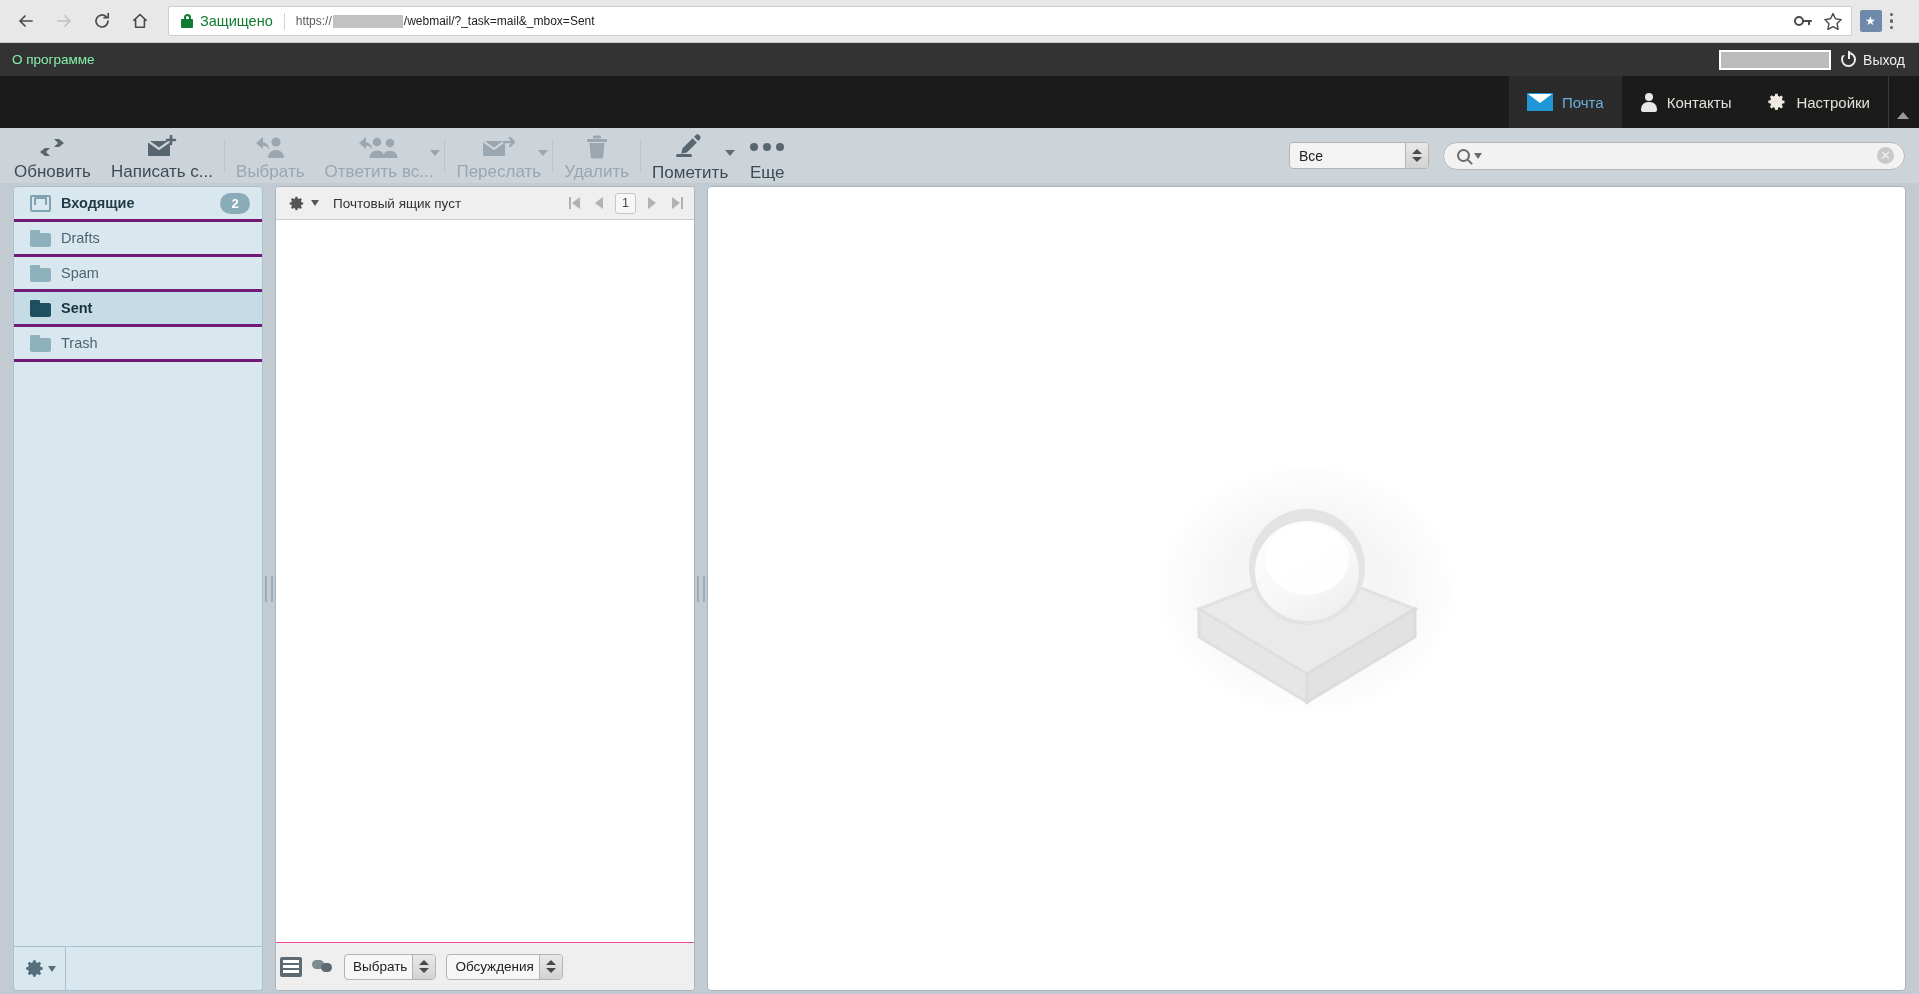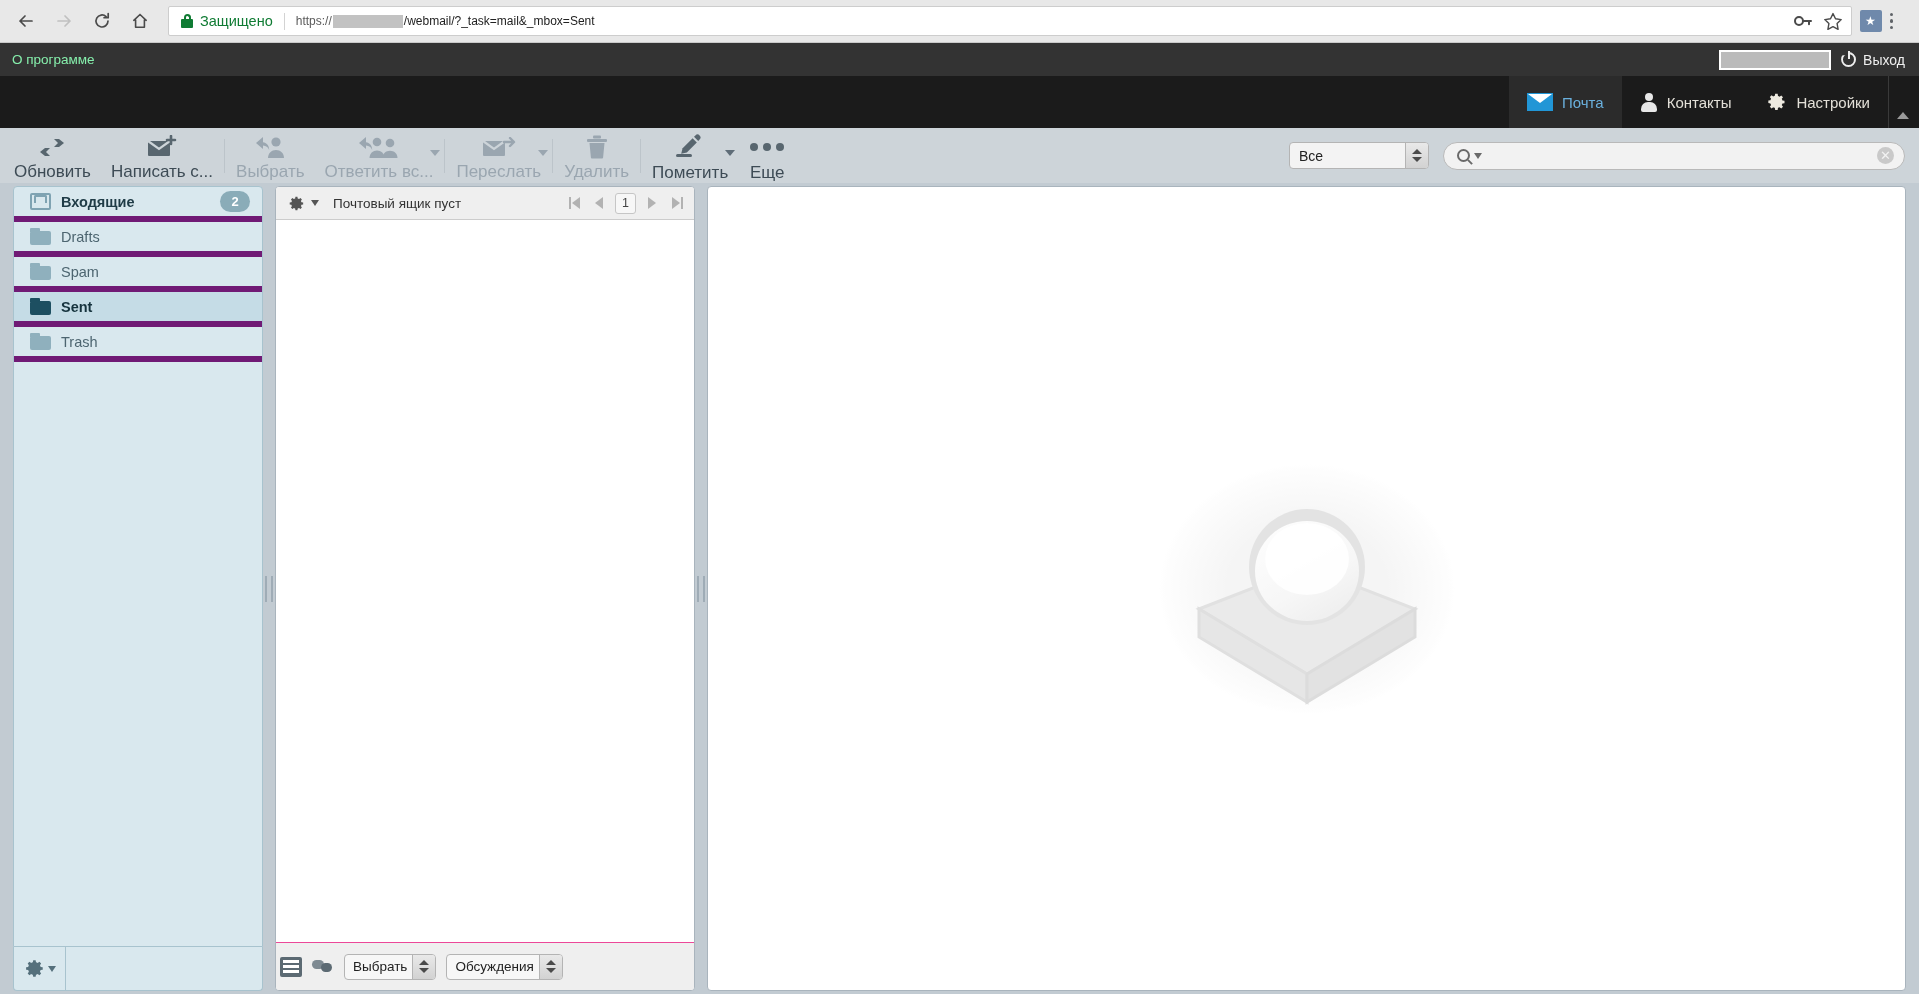--- a/index.html
+++ b/index.html
@@ -166,21 +166,21 @@
 
   .folder-pane {
     width: 250px; margin: 3px 0 3px 13px; display: flex; flex-direction: column;
   }
   .folder-list {
     background: #d9e8ee; border: 1px solid #a8c3ce; border-radius: 4px 4px 0 0;
     flex: 1 1 auto; overflow: hidden;
   }
   .folder {
     height: 35px; display: flex; align-items: center; padding: 0 12px 0 16px;
-    border-bottom: 6px solid #701a75; font-size: 14.5px; color: #4d6570;
+    border-bottom: 3px solid #701a75; font-size: 14.5px; color: #4d6570;
   }
   .folder.selected { background: #c5dce6; color: #15323d; font-weight: bold; }
   .folder.unread { color: #203c47; font-weight: bold; }
   .fico { width: 21px; height: 17px; margin-right: 10px; flex: 0 0 auto; position: relative; }
   .fico .tab { position: absolute; left: 0; top: 0; width: 10px; height: 4px; background: #8fb0bd; border-radius: 1px 1px 0 0; }
   .fico .body { position: absolute; left: 0; top: 3px; width: 21px; height: 14px; background: #8fb0bd; border-radius: 2px; }
   .folder.selected .fico .tab, .folder.selected .fico .body { background: #1d4f61; }
   .inbox-ico { width: 21px; height: 17px; margin-right: 10px; flex: 0 0 auto; position: relative; }
   .inbox-ico .tray {
     position: absolute; inset: 0; border: 2px solid #7fa3b2; border-radius: 2px;

